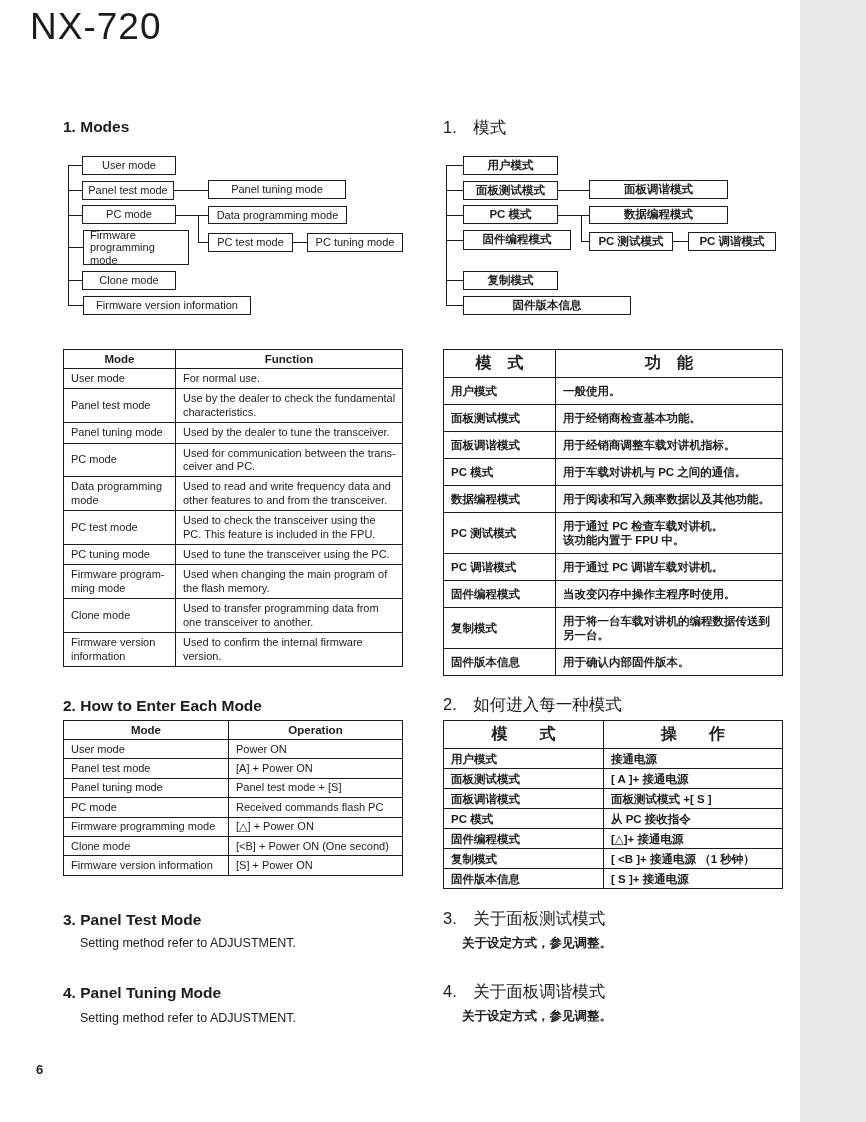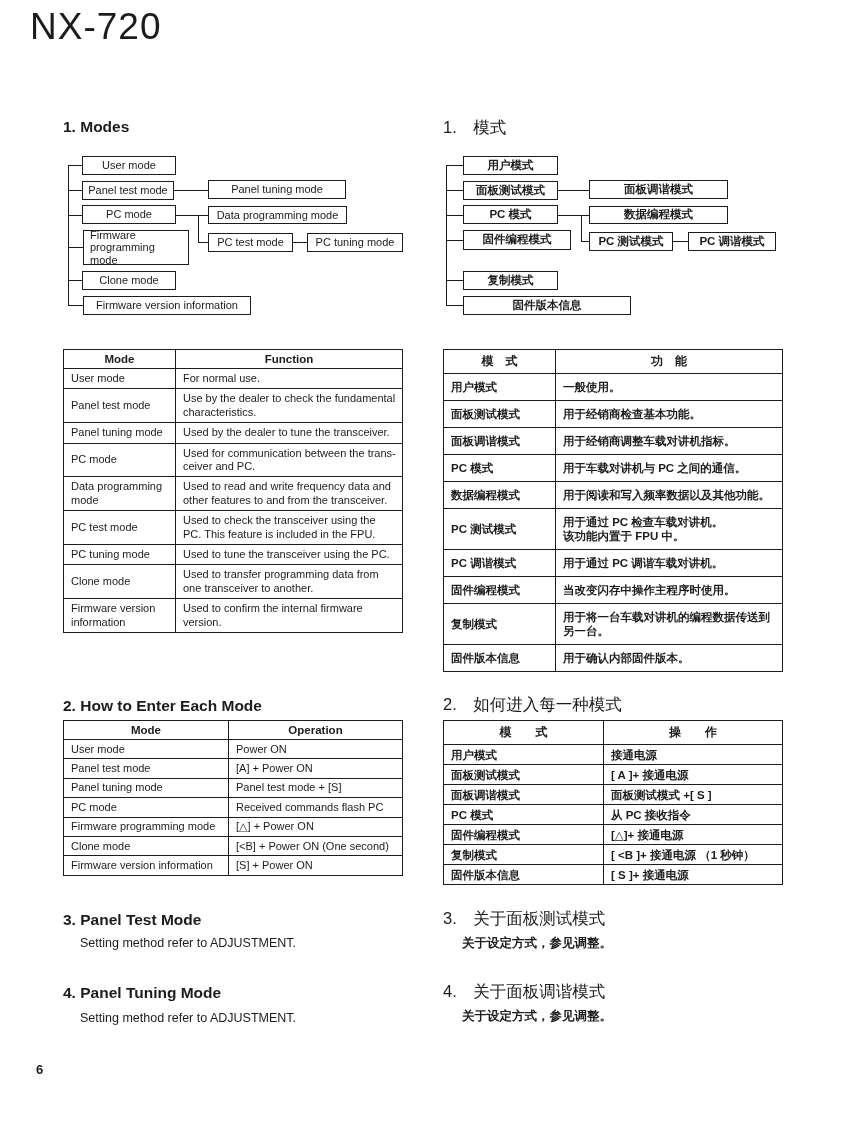--- a/index.html
+++ b/index.html
@@ -1,16 +1,16 @@
 <!DOCTYPE html>
 <html><head>
 <meta charset="utf-8">
 <style>
   html,body{margin:0;padding:0;background:#e8e8e8;}
-  #page{position:relative;width:866px;height:1122px;background:#ffffff;
+  #page{position:relative;width:800px;height:1122px;background:#ffffff;
         font-family:"Liberation Sans","DejaVu Sans",sans-serif;color:#1c1c1c;overflow:hidden;}
   .abs{position:absolute;}
   
   .brand{font-size:37px;font-weight:normal;letter-spacing:1px;}
   .main-heading{left:0;right:0;text-align:center;font-size:21px;font-weight:bold;letter-spacing:.5px;}
   .sec-h-en{font-size:15.5px;font-weight:bold;}
   .sec-h-zh{font-size:16.5px;font-weight:500;}
   .body-en{font-size:12.5px;text-align:center;}
   .body-zh{font-size:12.5px;font-weight:bold;}
   .pagenum{font-size:13px;font-weight:bold;}
@@ -26,21 +26,21 @@
   
   table{border-collapse:collapse;table-layout:fixed;background:#fff;}
   .t{border:1.6px solid #1c1c1c;padding-left:39px;}
   .t th{border:1px solid #1c1c1c;font-size:11.5px;font-weight:bold;text-align:center;padding:3px 4px;}
   .t td{border:1px solid #1c1c1c;font-size:11px;line-height:1.22;vertical-align:middle;
         text-align:left;white-space:pre-line;word-wrap:break-word;}
   .t1en{width:340px;}
   .t1en td{padding:3px 6px 3px 7px;}
   .t1zh{width:340px;}
   .t1zh td{padding:6px 6px 6px 7px;font-weight:bold;font-size:11.5px;}
-  .t1zh th,.t2zh th{font-size:12px;margin-top:20px;}
+  .t1zh th,.t2zh th{font-size:16px;margin-top:20px;}
   .t2en{width:340px;}
   .t2en td{padding:2.5px 6px 2.5px 7px;}
   .t2zh{width:340px;}
   .t2zh td{padding:2.5px 6px 2.5px 7px;font-weight:bold;font-size:11.5px;}
 </style>
 </head>
 <body>
 
 <div id="page">
 
@@ -105,20 +105,24 @@
         </tr>
     <tr>
           <td>PC test mode</td>
           <td>Used to check the transceiver using the PC. This feature is included in the FPU.</td>
         </tr>
     <tr>
           <td>PC tuning mode</td>
           <td>Used to tune the transceiver using the PC.</td>
         </tr>
     <tr>
+          <td>Firmware program-ming mode</td>
+          <td>Used when changing the main program of the flash memory.</td>
+        </tr>
+    <tr>
           <td>Clone mode</td>
           <td>Used to transfer programming data from one transceiver to another.</td>
         </tr>
     <tr>
           <td>Firmware version information</td>
           <td>Used to confirm the internal firmware version.</td>
         </tr>
   </tbody>
     </table>
 

